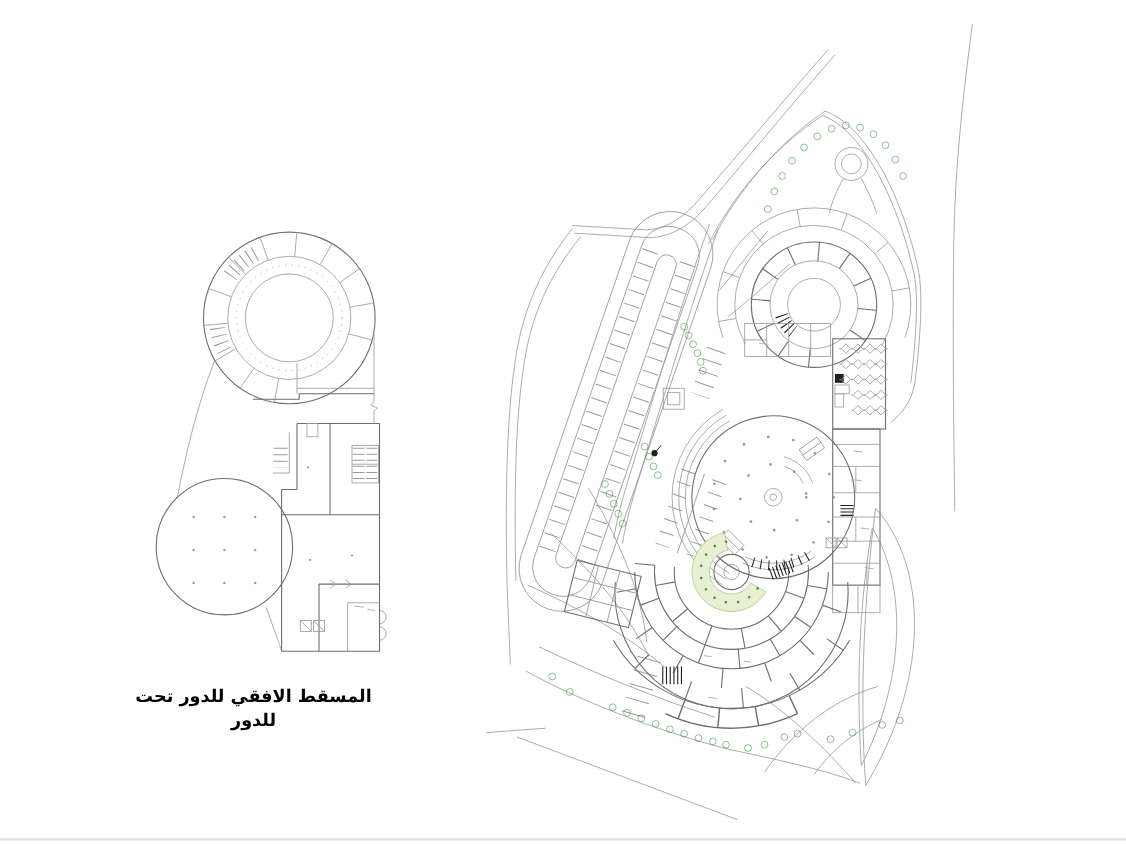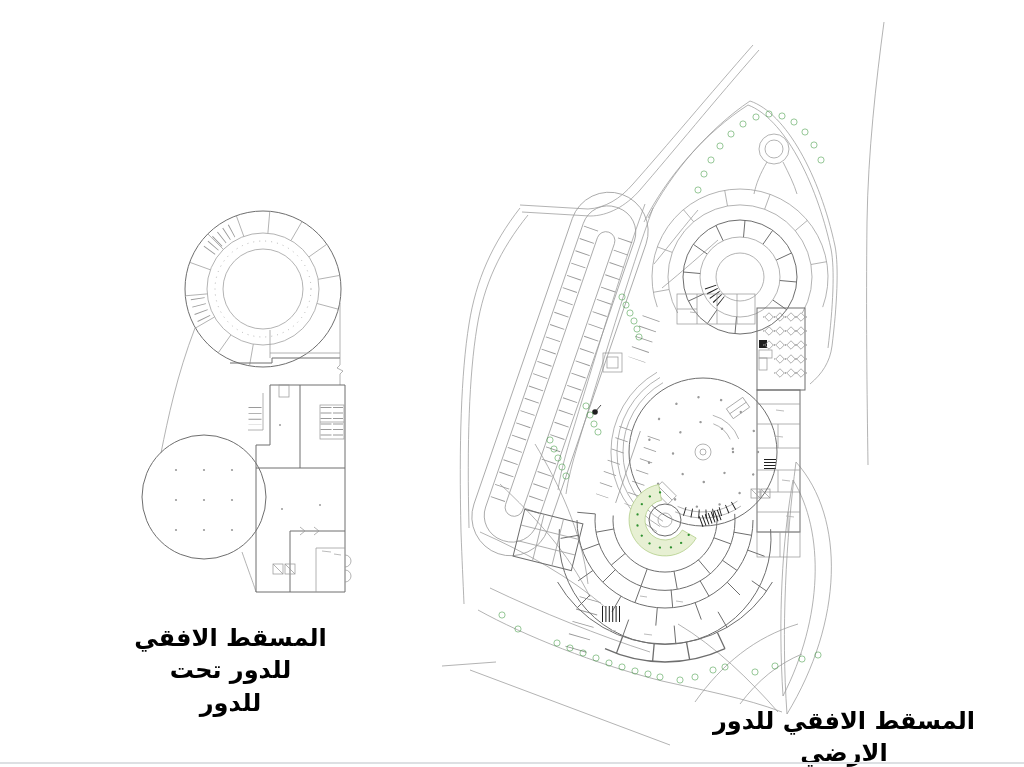--- a/index.html
+++ b/index.html
@@ -12,21 +12,21 @@
   .wl2{stroke:var(--wall);stroke-width:1.3;}
   .dsh{stroke:var(--line);stroke-width:.7;stroke-dasharray:1,5;}
   .lad{stroke:var(--line);}
   .dkT{stroke:var(--ink);}
   .lbl{stroke:#b3b3b3;stroke-width:.9;}
   .dot{stroke:var(--line);stroke-width:2.4;stroke-dasharray:0.1,23;stroke-linecap:round;}
   .dotG{stroke:var(--treedark);stroke-width:2.2;stroke-dasharray:0.1,11;stroke-linecap:round;}
   .fd{fill:#9a9a9a;stroke:none;}
   .ink{fill:var(--ink);stroke:none;}
   .lawn{fill:var(--lawn);stroke:var(--lawnedge);stroke-width:.7;}
-  .caption{position:absolute;color:var(--caption);font-weight:bold;font-size:24px;
+  .caption{position:absolute;color:var(--caption);font-weight:bold;font-size:16px;
            text-align:center;line-height:1.35;direction:rtl;}
   .slide-edge{position:absolute;left:0;top:762px;width:1024px;height:2px;background:var(--edge);}
 </style>
 </head>
 <body>
 
 <div class="slide">
 
   <svg style="left:130px;top:193px" width="240" height="410" viewBox="0 0 240 410">
     <g>
@@ -320,16 +320,15 @@
         <use href="#tr" x="362" y="647"></use>
         <use href="#tr" x="378" y="643"></use>
     </g>
   </svg>
 
   <div class="caption" style="left:108px;top:622px;width:245px">
     <div>المسقط الافقي للدور تحت</div>
     <div>للدور</div>
   </div>
 
-  <div class="caption" style="left:698px;top:705px;width:292px">المسقط الافقي للدور الارضي</div>
 
   <div class="slide-edge"></div>
 </div>
 
 </body></html>

